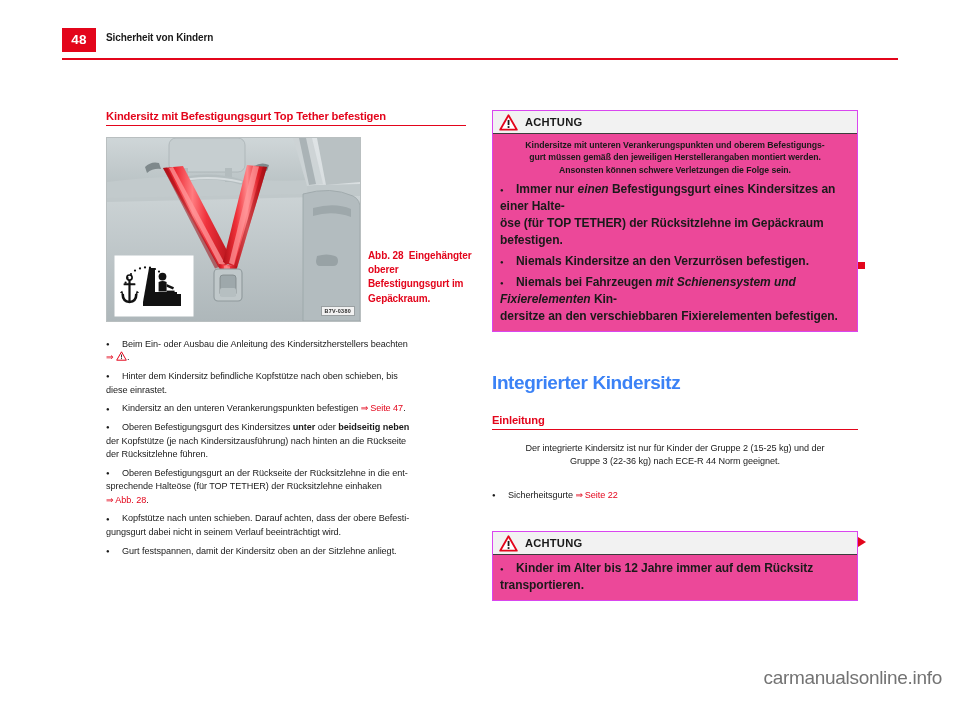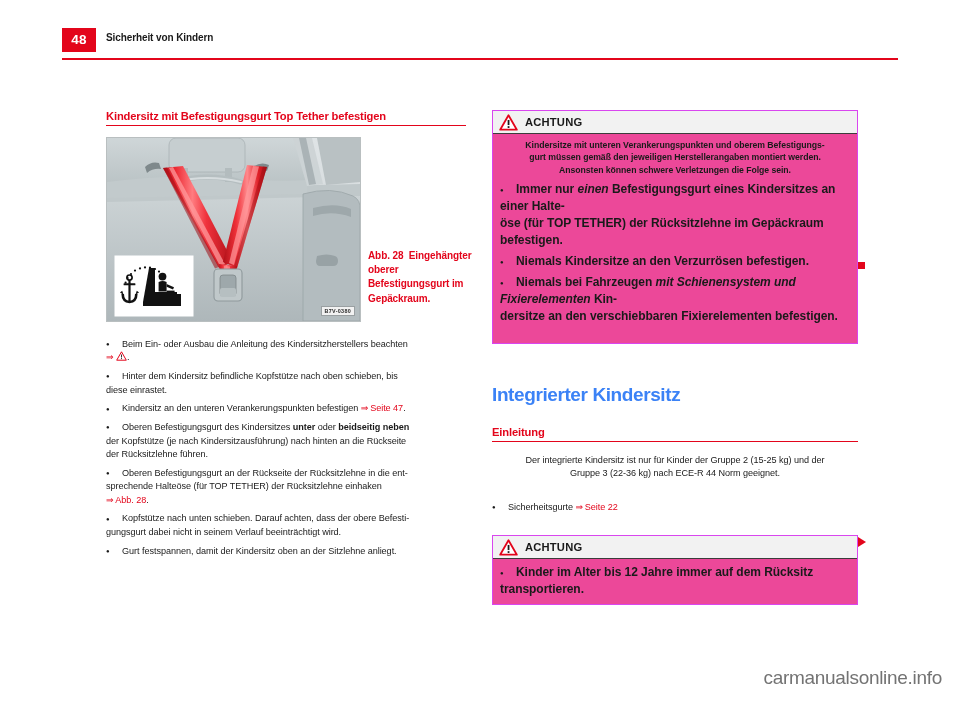--- a/index.html
+++ b/index.html
@@ -420,21 +420,21 @@
         <div class="para">Kindersitze mit unteren Verankerungspunkten und oberem Befestigungs-<br>gurt müssen gemäß den jeweiligen Herstellerangaben montiert werden.<br>Ansonsten können schwere Verletzungen die Folge sein.</div>
 
         <div class="bullet-item">
           <span class="dot"></span><span>Immer nur <i>einen</i> Befestigungsgurt eines Kindersitzes an einer Halte-<br>öse (für TOP TETHER) der Rücksitzlehne im Gepäckraum befestigen.</span>
         </div>
 
         <div class="bullet-item">
           <span class="dot"></span><span>Niemals Kindersitze an den Verzurrösen befestigen.</span>
         </div>
 
-        <div class="bullet-item" style="margin-bottom:12px;">
+        <div class="bullet-item" style="margin-bottom:0;">
           <span class="dot"></span><span>Niemals bei Fahrzeugen <i>mit Schienensystem und Fixierelementen</i> Kin-<br>dersitze an den verschiebbaren Fixierelementen befestigen.</span>
         </div>
       </div>
     </div>
     <div class="marker-square" style="left:366px; top:152px;"></div>
 
     <div class="spacer-18"></div>
     <div style="height:22px;"></div>
 
     <h2 class="chapter-head">Integrierter Kindersitz</h2>
@@ -448,21 +448,21 @@
     <div class="body-text">
       <div class="para">Der integrierte Kindersitz ist nur für Kinder der Gruppe 2 (15-25 kg) und der<br>Gruppe 3 (22-36 kg) nach ECE-R 44 Norm geeignet.</div>
     </div>
 
     <div style="height:7px;"></div>
 
 
     <div style="height:7px;"></div>
 
     <div class="body-text">
-      <div class="bullet-item" style="margin-bottom:8px;">
+      <div class="bullet-item" style="margin-bottom:16px;">
         <span class="dot"></span><span>Sicherheitsgurte <span class="ref">⇒ Seite 22</span></span>
       </div>
     </div>
 
     <div style="height:13px;"></div>
 
     <div class="warnbox">
       <div class="warnbox-head">
         <svg width="19" height="17" viewBox="0 0 22 20">
           <path d="M11 1.5 L20.8 18.5 L1.2 18.5 Z" fill="#ffffff" stroke="#e3051b" stroke-width="2.1" stroke-linejoin="round"></path>

